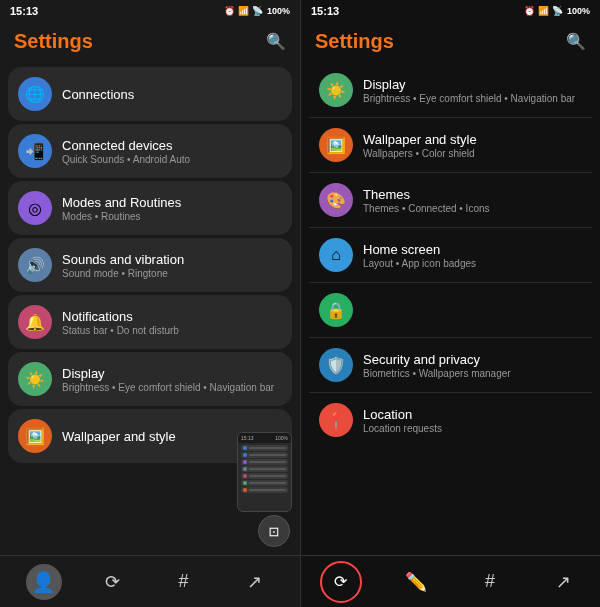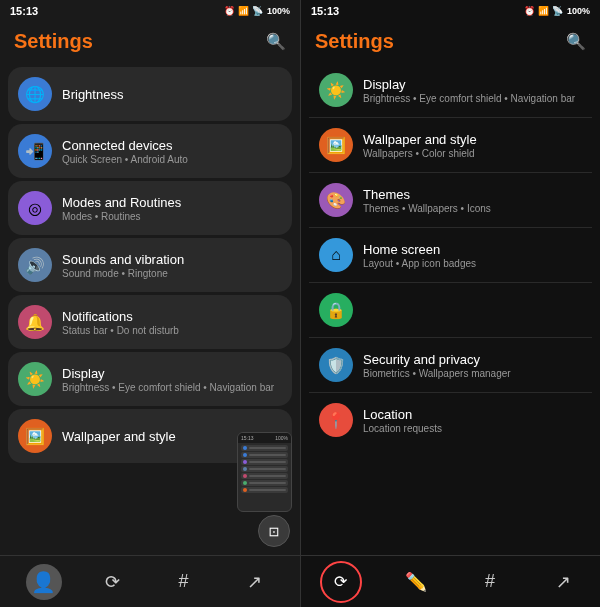--- a/index.html
+++ b/index.html
@@ -232,29 +232,29 @@
       <div class="header">
         <span class="title">Settings</span>
         <span class="search-icon">🔍</span>
       </div>
 
       <div class="settings-list">
 
         <div class="setting-item">
           <div class="icon-circle" style="background:#3a7bd5;">🌐</div>
           <div class="setting-text">
-            <span class="setting-title">Brightness</span>
+            <span class="setting-title">Connections</span>
           </div>
         </div>
 
         <div class="setting-item">
           <div class="icon-circle" style="background:#3a7bd5;">📲</div>
           <div class="setting-text">
             <span class="setting-title">Connected devices</span>
-            <span class="setting-subtitle">Quick Screen • Android Auto</span>
+            <span class="setting-subtitle">Quick Sounds • Android Auto</span>
           </div>
         </div>
 
         <div class="setting-item">
           <div class="icon-circle" style="background:#8a5cd8;">◎</div>
           <div class="setting-text">
             <span class="setting-title">Modes and Routines</span>
             <span class="setting-subtitle">Modes • Routines</span>
           </div>
         </div>
@@ -378,21 +378,21 @@
         <div class="setting-text">
           <span class="setting-title">Wallpaper and style</span>
           <span class="setting-subtitle">Wallpapers • Color shield</span>
         </div>
       </div>
 
       <div class="right-setting-item" style="border-bottom:1px solid #2a2a2a;">
         <div class="icon-circle" style="background:#9b59b6; width:34px; height:34px; border-radius:50%; display:flex; align-items:center; justify-content:center; font-size:16px; flex-shrink:0;">🎨</div>
         <div class="setting-text">
           <span class="setting-title">Themes</span>
-          <span class="setting-subtitle">Themes • Wallpapers • Icons</span>
+          <span class="setting-subtitle">Themes • Connected • Icons</span>
         </div>
       </div>
 
       <div class="right-setting-item" style="border-bottom:1px solid #2a2a2a;">
         <div class="icon-circle" style="background:#3498db; width:34px; height:34px; border-radius:50%; display:flex; align-items:center; justify-content:center; font-size:16px; flex-shrink:0;">⌂</div>
         <div class="setting-text">
           <span class="setting-title">Home screen</span>
           <span class="setting-subtitle">Layout • App icon badges</span>
         </div>
       </div>

